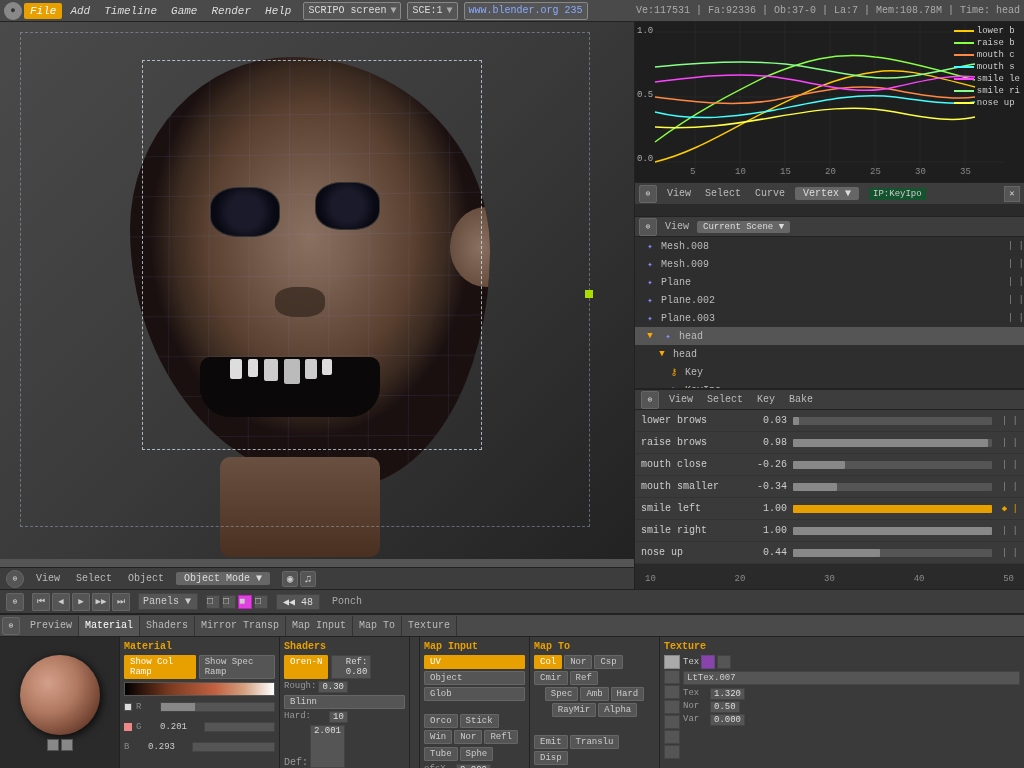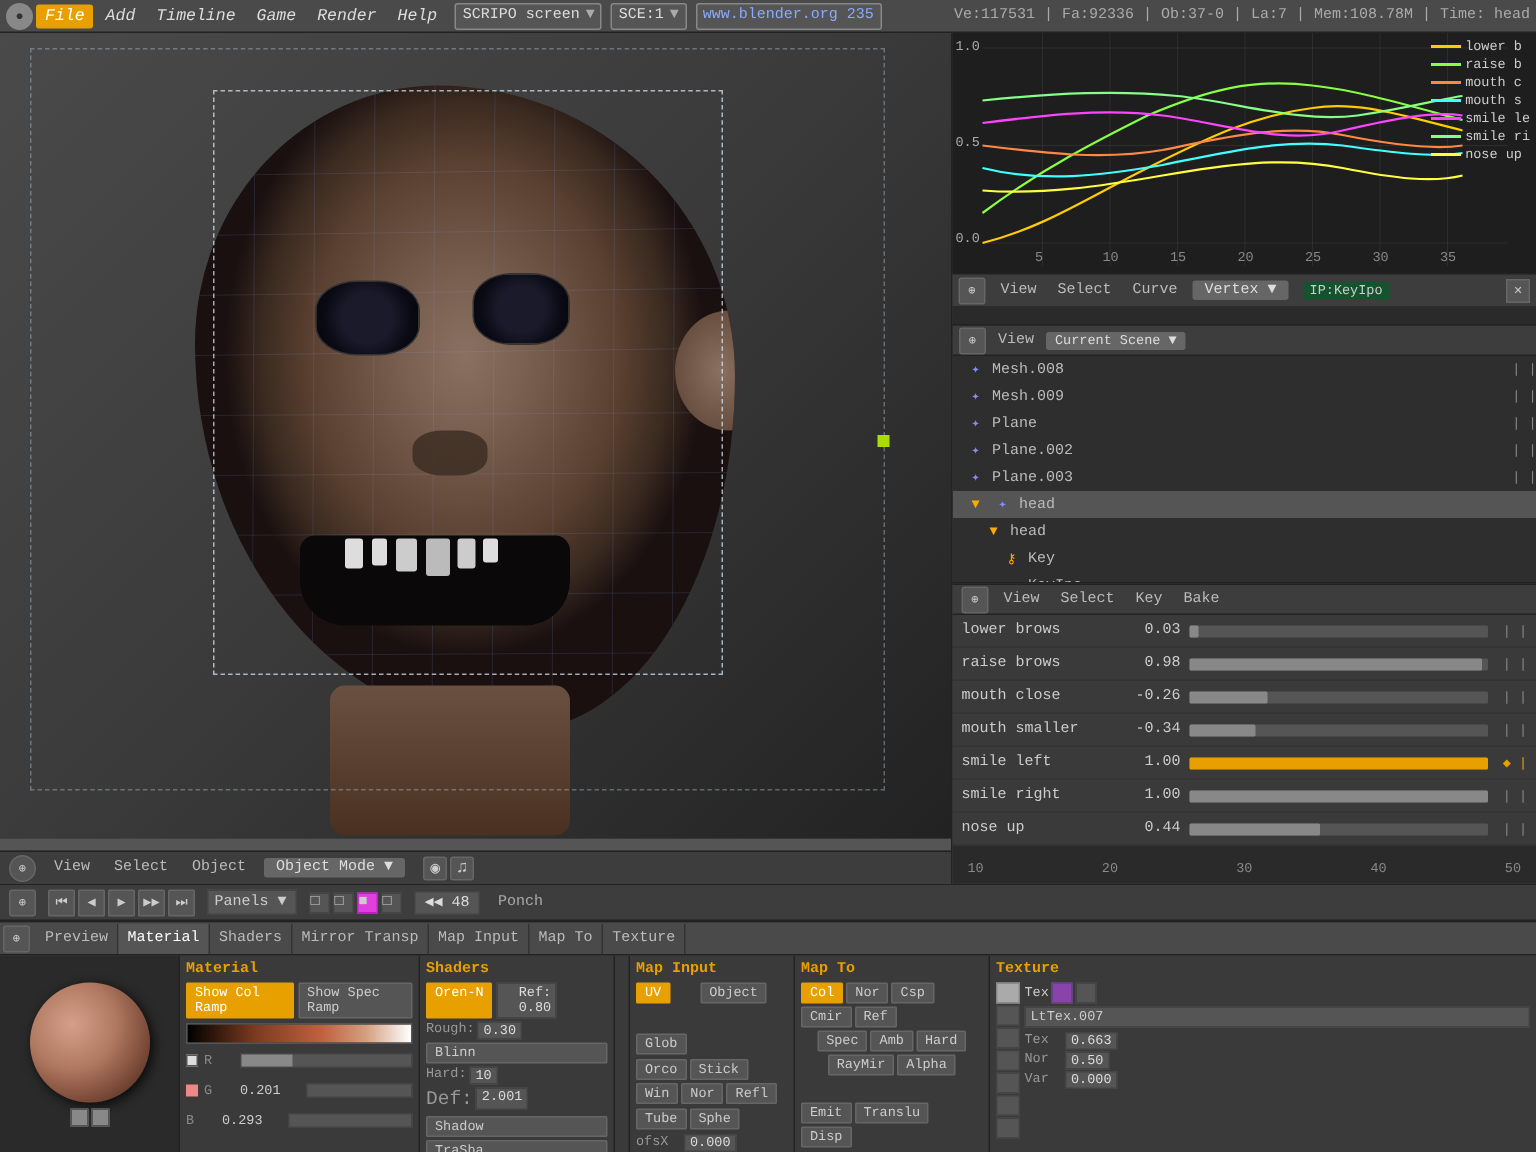--- a/index.html
+++ b/index.html
@@ -824,38 +824,38 @@
       <div class="section-title">Shaders</div>
       <div style="display:flex; gap:3px; margin-bottom:2px;">
         <div class="small-btn active">Oren-N</div>
         <span class="num-field">Ref: 0.80</span>
       </div>
       <div style="display:flex; gap:2px; margin-bottom:2px;">
         <span style="font-size:9px; color:#999;">Rough:</span>
         <span style="background:#555; border:1px solid #444; padding:0 3px; font-size:9px; color:#ddd;">0.30</span>
       </div>
       <div class="small-btn" style="margin-bottom:2px;">Blinn</div>
-      <div style="display:flex; gap:2px; margin-bottom:2px;">
+      <div style="display:flex; gap:18px; margin-bottom:2px;">
         <span style="font-size:9px; color:#999;">Hard:</span>
         <span style="background:#555; border:1px solid #444; padding:0 3px; font-size:9px; color:#ddd;">10</span>
       </div>
       <div style="display:flex; gap:2px; margin-bottom:4px;">
-        <span style="font-size:13px; color:#999;">Def:</span>
+        <span style="font-size:10px; color:#999;margin-top:32px;">Def:</span>
         <span style="background:#555; border:1px solid #444; padding:0 3px; font-size:9px; color:#ddd;">2.001</span>
       </div>
       <div class="small-btn">Shadow</div>
       <div class="small-btn" style="margin-top:2px;">TraSha</div>
 
     </div>
 
     <div style="width:10px; background:#3a3a3a; border-right:1px solid #222;"></div>
 
     <div class="map-input-section">
       <div class="section-title">Map Input</div>
-      <div style="display:flex; gap:20px; flex-wrap:wrap; margin-bottom:3px;">
+      <div style="display:flex; gap:2px; flex-wrap:wrap; margin-bottom:13px;flex-direction:column;">
         <div class="small-btn active">UV</div>
         <div class="small-btn">Object</div>
         <div class="small-btn">Glob</div>
       </div>
       <div style="display:flex; gap:2px; flex-wrap:wrap; margin-bottom:3px;">
         <div class="small-btn">Orco</div>
         <div class="small-btn">Stick</div>
         <div class="small-btn">Win</div>
         <div class="small-btn">Nor</div>
         <div class="small-btn">Refl</div>
@@ -925,21 +925,21 @@
             <span style="font-size:9px; color:#ccc;">Tex</span>
             <div style="display:flex; gap:2px;">
               <div style="width:14px; height:14px; background:#8844aa; border:1px solid #664488;"></div>
               <div style="width:14px; height:14px; background:#555; border:1px solid #444;"></div>
             </div>
           </div>
           <div style="font-size:9px; color:#ccc; background:#555; border:1px solid #444; padding:1px 3px; margin-bottom:2px;">LtTex.007</div>
           <div style="margin-top:3px; font-size:9px; display:flex; flex-direction:column; gap:1px;">
             <div style="display:flex; gap:2px;">
               <span style="color:#999; width:25px;">Tex</span>
-              <span style="background:#555; border:1px solid #444; padding:0 3px; color:#ddd;">0.663</span>
+              <span style="background:#555; border:1px solid #444; padding:0 3px; color:#ddd;">1.320</span>
             </div>
             <div style="display:flex; gap:2px;">
               <span style="color:#999; width:25px;">Nor</span>
               <span style="background:#555; border:1px solid #444; padding:0 3px; color:#ddd;">0.50</span>
             </div>
             <div style="display:flex; gap:2px;">
               <span style="color:#999; width:25px;">Var</span>
               <span style="background:#555; border:1px solid #444; padding:0 3px; color:#ddd;">0.000</span>
             </div>
           </div>

